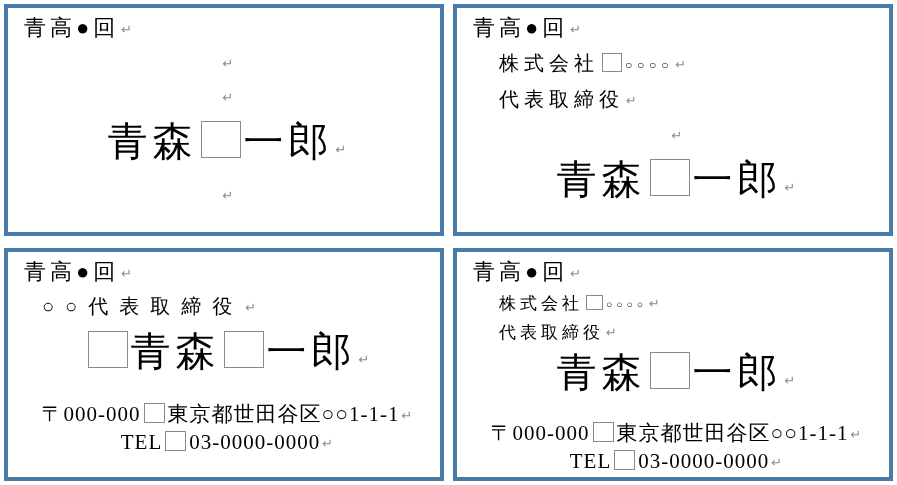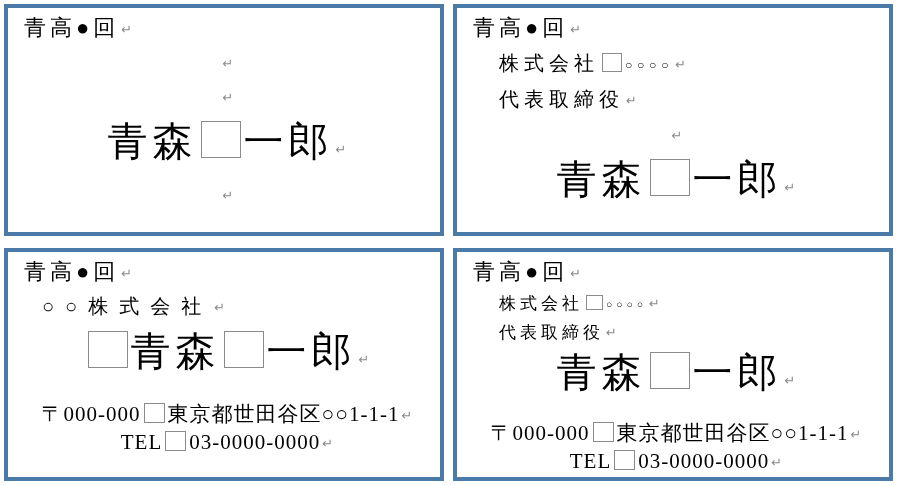--- a/index.html
+++ b/index.html
@@ -76,21 +76,21 @@
     </div>
     <div class="card" style="border-color: rgb(74, 122, 168);">
       <div class="line l-header align-left"><span class="text-run">青高●回</span><span class="return-mark" style="color: rgb(138, 138, 138);">↵</span></div>
       <div class="line l-sub align-left"><span class="text-run">株式会社</span><span class="space-mark" style="border-color: rgb(138, 138, 138);"></span><span class="small-run">○○○○</span><span class="return-mark" style="color: rgb(138, 138, 138);">↵</span></div>
       <div class="line l-sub align-left"><span class="text-run">代表取締役</span><span class="return-mark" style="color: rgb(138, 138, 138);">↵</span></div>
       <div class="line l-empty align-center"><span class="return-mark" style="color: rgb(138, 138, 138);">↵</span></div>
       <div class="line l-name align-center"><span class="text-run">青森</span><span class="space-mark" style="border-color: rgb(138, 138, 138);"></span><span class="text-run">一郎</span><span class="return-mark" style="color: rgb(138, 138, 138);">↵</span></div>
     </div>
     <div class="card" style="border-color: rgb(74, 122, 168);">
       <div class="line l-header align-left"><span class="text-run">青高●回</span><span class="return-mark" style="color: rgb(138, 138, 138);">↵</span></div>
-      <div class="line l-clinic align-left"><span class="text-run">○○株式会社</span><span class="return-mark" style="color: rgb(138, 138, 138);">↵</span></div>
+      <div class="line l-clinic align-left"><span class="text-run">○○代表取締役</span><span class="return-mark" style="color: rgb(138, 138, 138);">↵</span></div>
       <div class="line l-name align-center"><span class="space-mark" style="border-color: rgb(138, 138, 138);"></span><span class="text-run">青森</span><span class="space-mark" style="border-color: rgb(138, 138, 138);"></span><span class="text-run">一郎</span><span class="return-mark" style="color: rgb(138, 138, 138);">↵</span></div>
       <div class="line l-addr align-center"><span class="text-run">〒000-000</span><span class="space-mark" style="border-color: rgb(138, 138, 138);"></span><span class="text-run">東京都世田谷区○○1-1-1</span><span class="return-mark" style="color: rgb(138, 138, 138);">↵</span></div>
       <div class="line l-tel align-center"><span class="text-run">TEL</span><span class="space-mark" style="border-color: rgb(138, 138, 138);"></span><span class="text-run">03-0000-0000</span><span class="return-mark" style="color: rgb(138, 138, 138);">↵</span></div>
     </div>
     <div class="card" style="border-color: rgb(74, 122, 168);">
       <div class="line l-header align-left"><span class="text-run">青高●回</span><span class="return-mark" style="color: rgb(138, 138, 138);">↵</span></div>
       <div class="line l-subsm align-left"><span class="text-run">株式会社</span><span class="space-mark" style="border-color: rgb(138, 138, 138);"></span><span class="small-run">○○○○</span><span class="return-mark" style="color: rgb(138, 138, 138);">↵</span></div>
       <div class="line l-subsm align-left"><span class="text-run">代表取締役</span><span class="return-mark" style="color: rgb(138, 138, 138);">↵</span></div>
       <div class="line l-namebr align-center"><span class="text-run">青森</span><span class="space-mark" style="border-color: rgb(138, 138, 138);"></span><span class="text-run">一郎</span><span class="return-mark" style="color: rgb(138, 138, 138);">↵</span></div>
       <div class="line l-addr align-center"><span class="text-run">〒000-000</span><span class="space-mark" style="border-color: rgb(138, 138, 138);"></span><span class="text-run">東京都世田谷区○○1-1-1</span><span class="return-mark" style="color: rgb(138, 138, 138);">↵</span></div>

